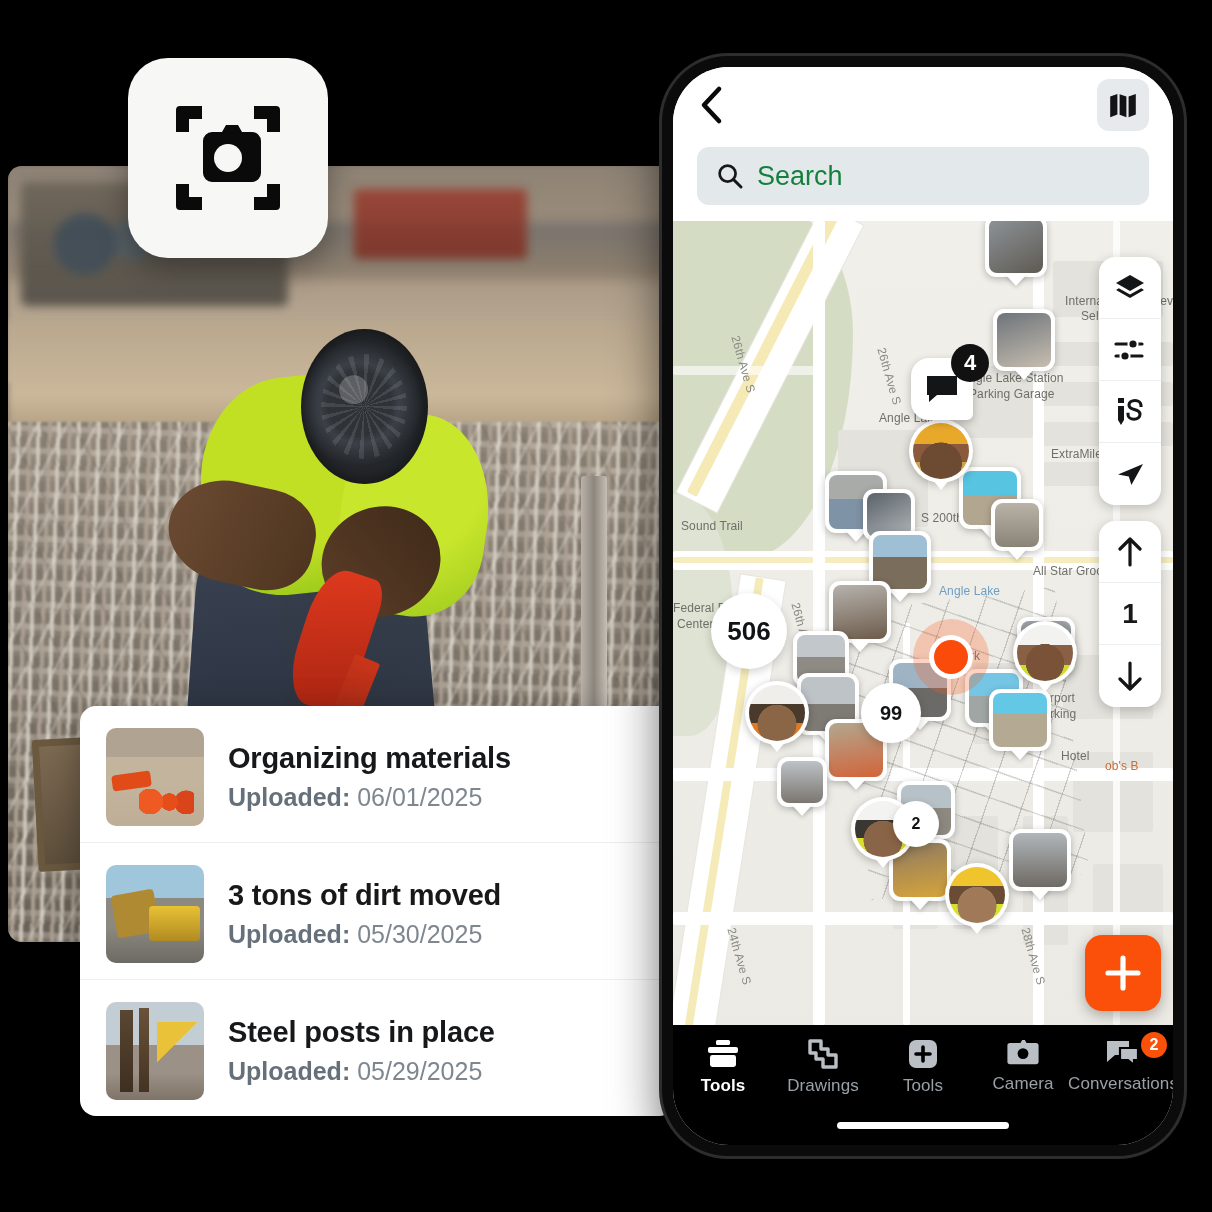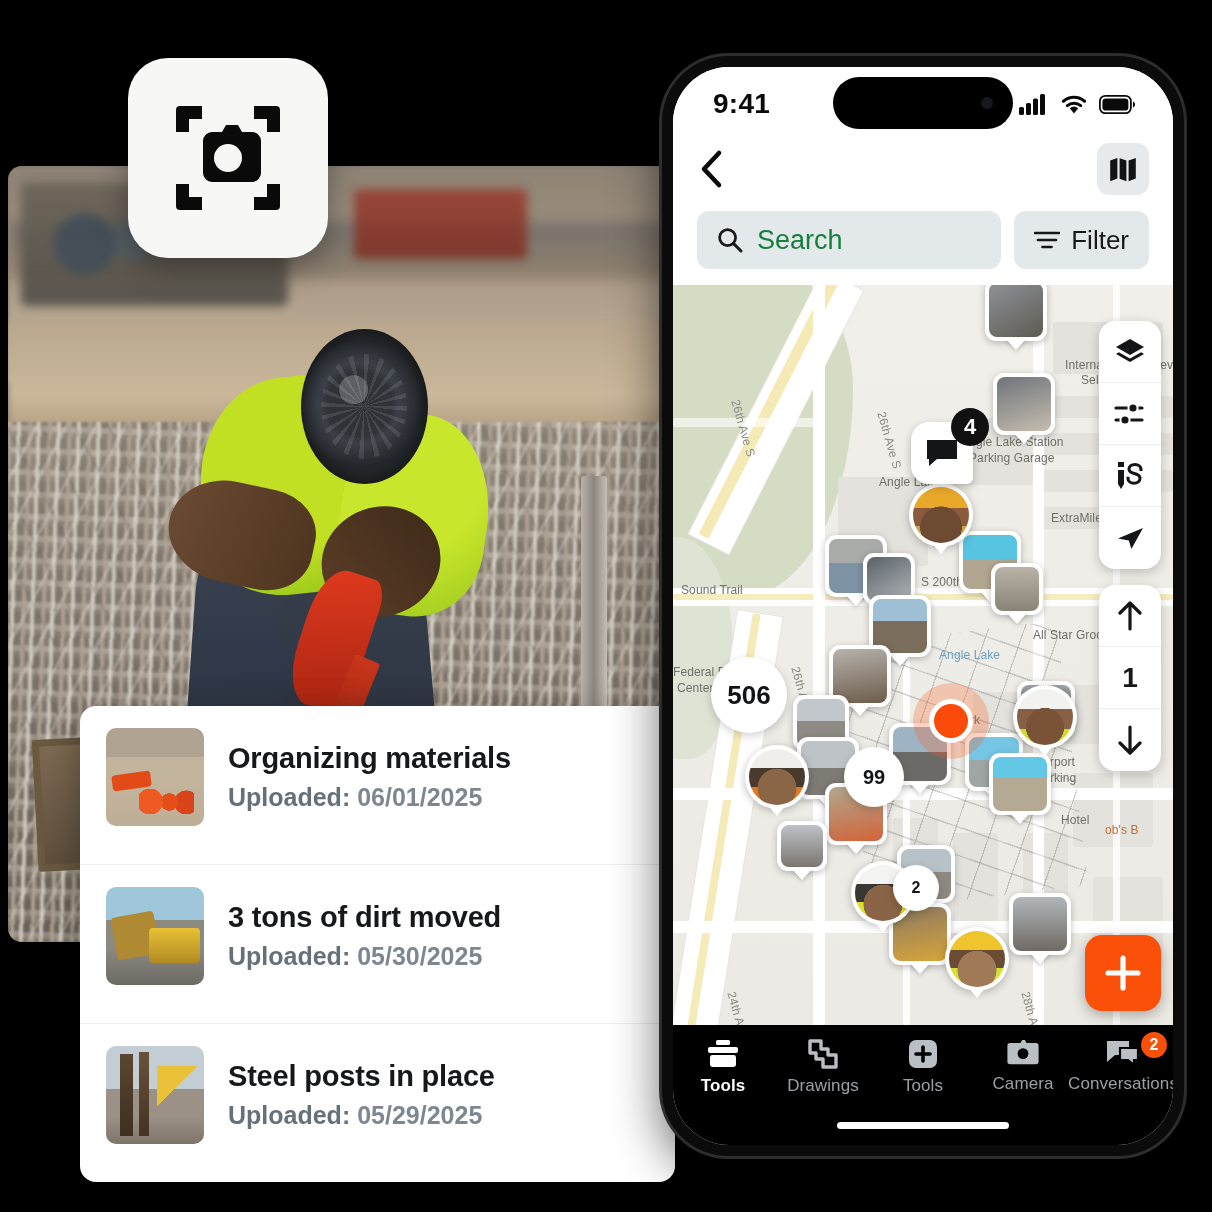--- a/index.html
+++ b/index.html
@@ -167,21 +167,21 @@
 
   
   .list-card{
     position:absolute; left:80px; top:706px; width:595px;
     background:#fff; border-radius:16px;
     box-shadow: 0 12px 36px rgba(0,0,0,.35);
     overflow:hidden;
   }
   .list-row{
     display:flex; align-items:center; gap:24px;
-    padding: 22px 26px 38px 26px; min-height:125px;
+    padding: 22px 26px 16px 26px; min-height:125px;
     border-bottom:1px solid #eceef0;
   }
   .list-row:last-child{ border-bottom:none; }
   .thumb{
     width:98px; height:98px; border-radius:10px; flex:0 0 auto;
     background:#b3a794; overflow:hidden; position:relative;
   }
   .t0{ background:
       linear-gradient(180deg,#b0a392 0 30%, #c3b49e 30% 55%, #bfae96 100%);
   }
@@ -203,21 +203,21 @@
     background:linear-gradient(180deg,#6a523a,#443322);}
   .t2crane{position:absolute;left:52%;top:20%;width:42%;height:56%;
     background:linear-gradient(135deg,#e9c23a 0 42%,transparent 43%);}
   .row-text{ flex:1 1 auto; min-width:0; }
   .row-title{
     font-size:29px; font-weight:700; color:#17181a;
     letter-spacing:-.2px; line-height:1.15; margin-bottom:7px;
   }
   .row-sub{ font-size:25px; line-height:1.2; }
   .row-sub .lbl{ color:#66707a; font-weight:700; }
-  .row-sub .val{ color:#7e8790; font-weight:700; }
+  .row-sub .val{ color:#7e8790; font-weight:400; }
 
   
   .phone{
     position:absolute; left:662px; top:56px; width:522px; height:1100px;
     background:#0b0b0c; border-radius:66px;
     box-shadow: 0 0 0 3px #2d2d30, 0 18px 50px rgba(0,0,0,.6);
     padding:11px;
   }
   .screen{
     position:relative; width:100%; height:100%;
@@ -480,42 +480,20 @@
           <span class="val">05/29/2025</span>
         </div>
       </div>
     </div>
 
   </div>
 
   <div class="phone">
     <div class="screen">
 
-      <div class="statusbar">
-        <div class="clock">9:41</div>
-        <div class="island"></div>
-        <div class="stat-icons">
-          <svg width="30" height="22" viewBox="0 0 30 22">
-            <rect x="0" y="14" width="5" height="8" rx="1.6" fill="#0a0a0a"></rect>
-            <rect x="7" y="10" width="5" height="12" rx="1.6" fill="#0a0a0a"></rect>
-            <rect x="14" y="5.5" width="5" height="16.5" rx="1.6" fill="#0a0a0a"></rect>
-            <rect x="21" y="1" width="5" height="21" rx="1.6" fill="#0a0a0a"></rect>
-          </svg>
-          <svg width="28" height="21" viewBox="0 0 28 21">
-            <path d="M14 19.5l-4.2-5.2a6.6 6.6 0 0 1 8.4 0L14 19.5z" fill="#0a0a0a"></path>
-            <path d="M3.4 7.2a16.4 16.4 0 0 1 21.2 0" stroke="#0a0a0a" stroke-width="3.1" fill="none" stroke-linecap="round"></path>
-            <path d="M7.3 11.6a10.6 10.6 0 0 1 13.4 0" stroke="#0a0a0a" stroke-width="3.1" fill="none" stroke-linecap="round"></path>
-          </svg>
-          <svg width="36" height="19" viewBox="0 0 36 19">
-            <rect x="0.9" y="0.9" width="31" height="17.2" rx="5.4" stroke="#0a0a0a" stroke-width="1.8" fill="none"></rect>
-            <rect x="3.4" y="3.4" width="26" height="12.2" rx="3.4" fill="#0a0a0a"></rect>
-            <path d="M34 6.6v5.8c1.4-.5 2-1.6 2-2.9s-.6-2.4-2-2.9z" fill="#0a0a0a"></path>
-          </svg>
-        </div>
-      </div>
 
       <div class="navbar">
         <div class="nav-back">
           <svg width="24" height="40" viewBox="0 0 24 40">
             <path d="M20 4L5 20l15 16" stroke="#0a0a0a" stroke-width="4.6" fill="none" stroke-linecap="round" stroke-linejoin="round"></path>
           </svg>
         </div>
         <div class="nav-right">
           <div class="icon-btn">
             <svg width="30" height="26" viewBox="0 0 30 26">
@@ -527,26 +505,20 @@
         </div>
       </div>
 
       <div class="searchrow">
         <div class="searchbox">
           <svg width="26" height="26" viewBox="0 0 26 26">
             <circle cx="10.6" cy="10.6" r="8" stroke="#16181a" stroke-width="2.7" fill="none"></circle>
             <path d="M16.6 16.6 24 24" stroke="#16181a" stroke-width="2.9" stroke-linecap="round"></path>
           </svg>
           <span class="ph">Search</span>
-        </div>
-        <div class="filterbtn">
-          <svg width="26" height="20" viewBox="0 0 26 20">
-            <path d="M1 3h24M4 10h18M8.5 17h9" stroke="#16181a" stroke-width="2.7" stroke-linecap="round"></path>
-          </svg>
-          <span class="lab">Filter</span>
         </div>
       </div>
 
       <div class="mapwrap">
         <div class="mapbase"></div>
         <div class="green-park"></div>
         <div class="green-park2"></div>
 
         <div class="block" style="left:76%;top:5%;width:22%;height:7%"></div>
         <div class="block" style="left:74%;top:15%;width:26%;height:3%"></div>
@@ -674,21 +646,21 @@
         </div>
         <div class="avatar" style="left:178px;top:576px">
           <div class="im" style="background:radial-gradient(circle at 50% 70%,#8a6446 0 40%,transparent 41%),linear-gradient(180deg,#f3f3f1 0 34%,#3a3632 34% 66%,#d9e02c 66% 100%)"></div>
         </div>
         <div class="avatar" style="left:272px;top:642px">
           <div class="im" style="background:radial-gradient(circle at 50% 70%,#a07a58 0 40%,transparent 41%),linear-gradient(180deg,#efc42c 0 34%,#6a4c34 34% 66%,#d6e02e 66% 100%)"></div>
         </div>
 
         <div id="map-clusters">
             <div class="cluster" style="left: 38px; top: 372px; width: 76px; height: 76px; font-size: 26px;">506</div>
-            <div class="cluster" style="left: 171px; top: 462px; width: 60px; height: 60px; font-size: 20px;">99</div>
+            <div class="cluster" style="left: 188px; top: 462px; width: 60px; height: 60px; font-size: 20px;">99</div>
             <div class="cluster" style="left: 220px; top: 580px; width: 46px; height: 46px; font-size: 16px;">2</div>
           </div>
 
         <div class="chatpin" style="left:238px;top:137px">
           <svg width="34" height="30" viewBox="0 0 34 30">
             <path d="M2 2h30v19H12l-8 7v-7H2V2z" fill="#141517"></path>
           </svg>
           <div class="cnt">4</div>
         </div>
 

